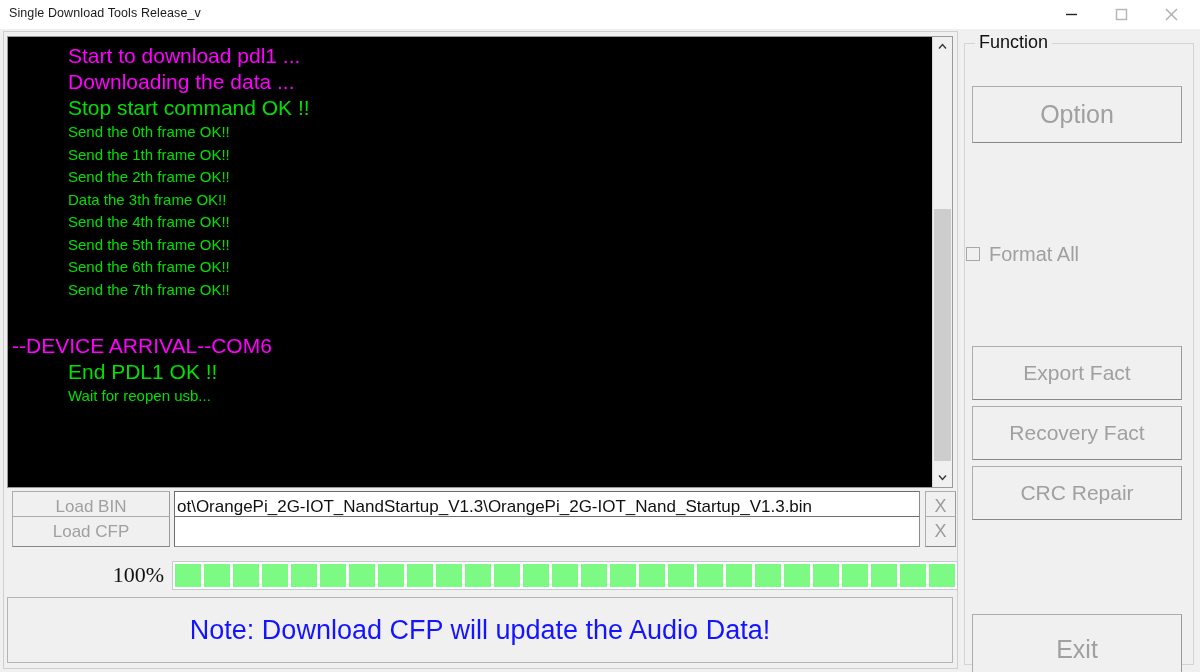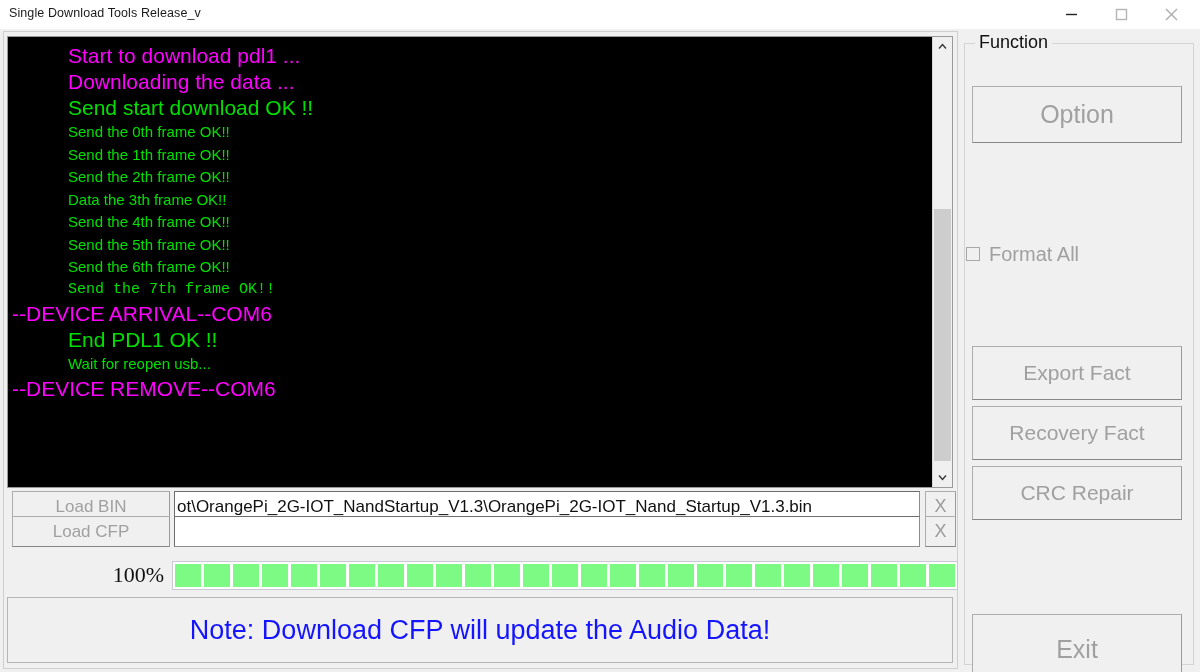--- a/index.html
+++ b/index.html
@@ -99,20 +99,21 @@
     font-size: 15px;
     padding-left: 60px;
     height: 22.5px;
     line-height: 22.5px;
   }
   .log-dev {
     font-size: 21px;
     padding-left: 4px;
     height: 26px;
     line-height: 26px;
+    margin-top: 32px;
   }
 
   
   .vscroll {
     width: 19px;
     background: #f0f0f0;
     border-left: 1px solid #d8d8d8;
     position: relative;
     flex: 0 0 auto;
   }
@@ -335,33 +336,32 @@
   </div>
 
   <div class="client">
 
     <div class="left-col">
 
       <div class="console-wrap">
         <div class="console" id="console">
             <div class="log-line log-big" style="color: rgb(255, 0, 255);">Start to download pdl1 ...</div>
             <div class="log-line log-big" style="color: rgb(255, 0, 255);">Downloading the data ...</div>
-            <div class="log-line log-big" style="color: rgb(0, 224, 0);">Send start download OK !!</div>
+            <div class="log-line log-big" style="color: rgb(0, 224, 0);">Stop start command OK !!</div>
             <div class="log-line log-small" style="color: rgb(0, 224, 0);">Send the 0th frame OK!!</div>
             <div class="log-line log-small" style="color: rgb(0, 224, 0);">Send the 1th frame OK!!</div>
             <div class="log-line log-small" style="color: rgb(0, 224, 0);">Send the 2th frame OK!!</div>
             <div class="log-line log-small" style="color: rgb(0, 224, 0);">Data the 3th frame OK!!</div>
             <div class="log-line log-small" style="color: rgb(0, 224, 0);">Send the 4th frame OK!!</div>
             <div class="log-line log-small" style="color: rgb(0, 224, 0);">Send the 5th frame OK!!</div>
             <div class="log-line log-small" style="color: rgb(0, 224, 0);">Send the 6th frame OK!!</div>
-            <div class="log-line log-small" style="color: rgb(0, 224, 0); font-family: Liberation Mono, monospace;">Send the 7th frame OK!!</div>
+            <div class="log-line log-small" style="color: rgb(0, 224, 0);">Send the 7th frame OK!!</div>
             <div class="log-line log-dev" style="color: rgb(255, 0, 255);">--DEVICE ARRIVAL--COM6</div>
             <div class="log-line log-big" style="color: rgb(0, 224, 0);">End PDL1 OK !!</div>
             <div class="log-line log-small" style="color: rgb(0, 224, 0);">Wait for reopen usb...</div>
-            <div class="log-line log-dev" style="color: rgb(255, 0, 255);">--DEVICE REMOVE--COM6</div>
           </div>
 
         <div class="vscroll">
           <div class="vs-arrow vs-up">
             <svg width="9" height="7" viewBox="0 0 9 7">
               <polyline points="1,5.5 4.5,1.5 8,5.5" fill="none" stroke="#333" stroke-width="1.3"></polyline>
             </svg>
           </div>
           <div class="vs-thumb"></div>
           <div class="vs-arrow vs-down">

